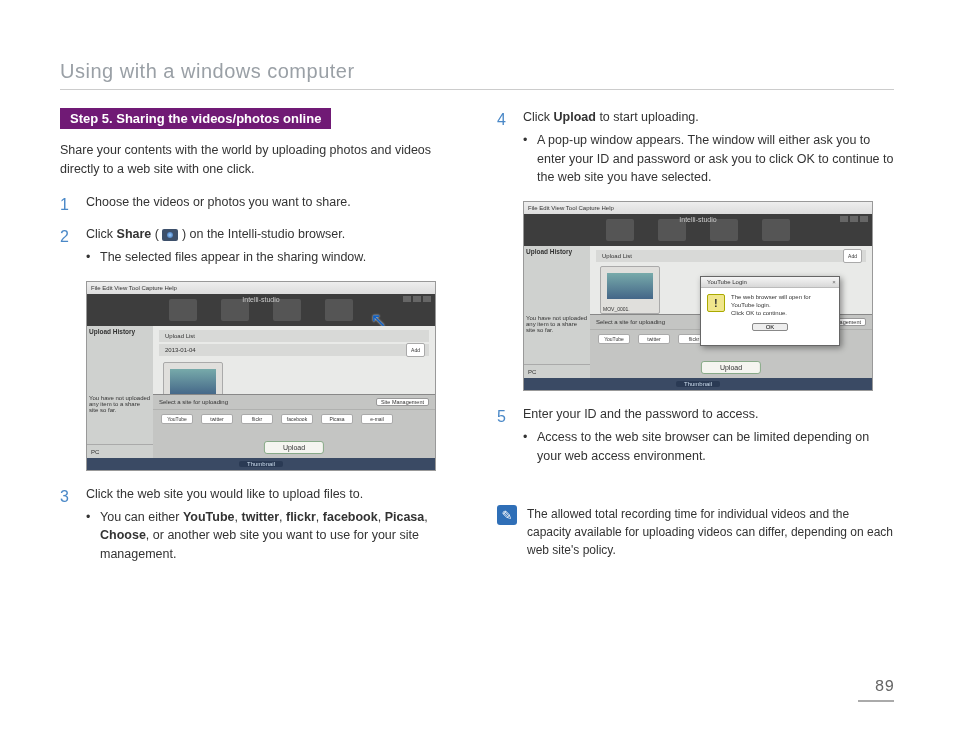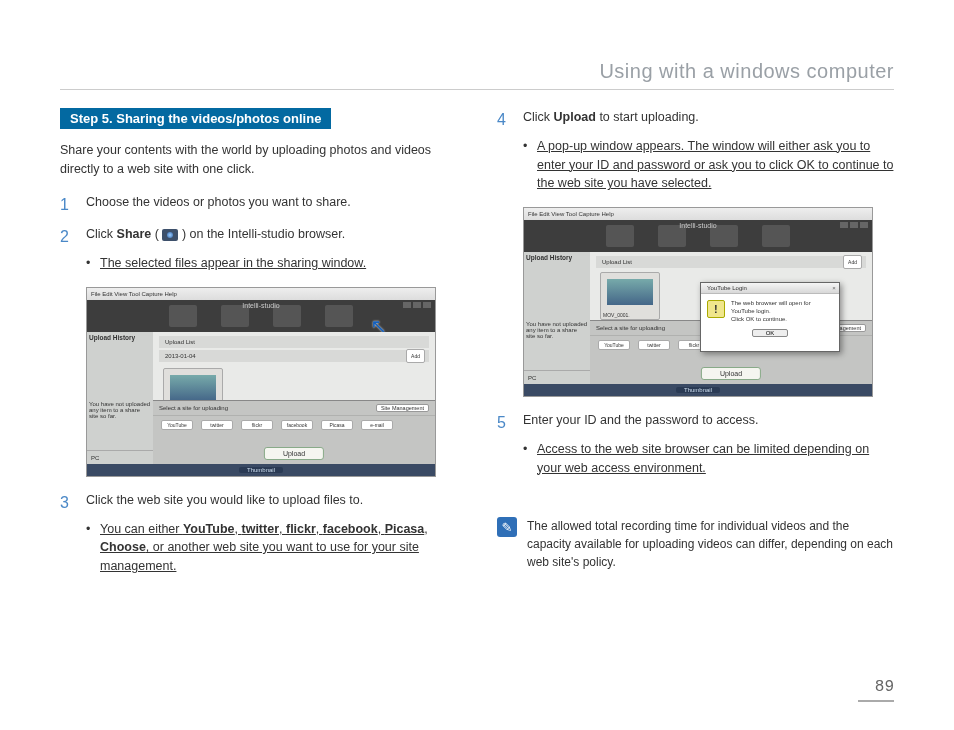--- a/index.html
+++ b/index.html
@@ -1,27 +1,27 @@
 <!DOCTYPE html>
 <html><head>
 <meta charset="utf-8">
 <style>
   * { box-sizing: border-box; margin: 0; padding: 0; }
   html, body { width: 954px; height: 730px; background: #fff; font-family: Arial, Helvetica, sans-serif; color: #333; }
   .page { padding: 60px 60px 20px 60px; position: relative; height: 100%; }
-  .page-title { text-align: right; font-size: 20px; font-weight: 300; color: #9aa0a6; letter-spacing: 0.5px; margin-bottom: 6px; }
+  .page-title { text-align: left; font-size: 20px; font-weight: 300; color: #9aa0a6; letter-spacing: 0.5px; margin-bottom: 6px; }
   .page-rule { border: none; border-top: 1px solid #ccc; margin-bottom: 18px; }
   .columns { display: flex; gap: 40px; }
   .col { flex: 1; }
-  .step-header { display: inline-block; background: #0369a1; color: #fff; font-weight: bold; font-size: 13px; padding: 3px 10px; margin-bottom: 12px; }
+  .step-header { display: inline-block; background: #701a75; color: #fff; font-weight: bold; font-size: 13px; padding: 3px 10px; margin-bottom: 12px; }
   .intro { font-size: 12.5px; line-height: 1.5; margin-bottom: 14px; }
   ol.steps { list-style: none; margin-left: 0; }
   ol.steps > li { position: relative; padding-left: 26px; margin-bottom: 14px; font-size: 12.5px; line-height: 1.5; }
   ol.steps > li .num { position: absolute; left: 0; top: 0; font-size: 16px; font-weight: 300; color: #4a88c7; }
-  ul.bullets { list-style: none; margin-top: 10px; text-decoration: underline; }
+  ul.bullets { list-style: none; margin-top: 4px; }
   ul.bullets > li { position: relative; padding-left: 14px; font-size: 12.5px; line-height: 1.5; margin-bottom: 4px; }
   ul.bullets > li::before { content: "•"; position: absolute; left: 0; top: 0; }
   b { font-weight: bold; }
   .screenshot { width: 350px; height: 190px; background: #f2f1f0; border: 1px solid #999; margin: 10px 0 10px 26px; position: relative; overflow: hidden; }
   .screenshot.small { margin-left: 0; }
   .ss-menubar { height: 12px; background: linear-gradient(#eee,#ddd); font-size: 6px; padding-left: 4px; color:#333; line-height:12px;}
   .ss-hdr { height: 32px; background: #3d3d3d; display:flex; align-items:center; justify-content:center; gap:24px; position:relative;}
   .ss-hdr .logo { position:absolute; left:50%; top:2px; transform:translateX(-50%); color:#ccc; font-size:7px; }
   .ss-hdr-item { width:28px; height:22px; background:#555; border-radius:2px; }
   .ss-winctrl { position:absolute; right:4px; top:2px; display:flex; gap:2px;}

